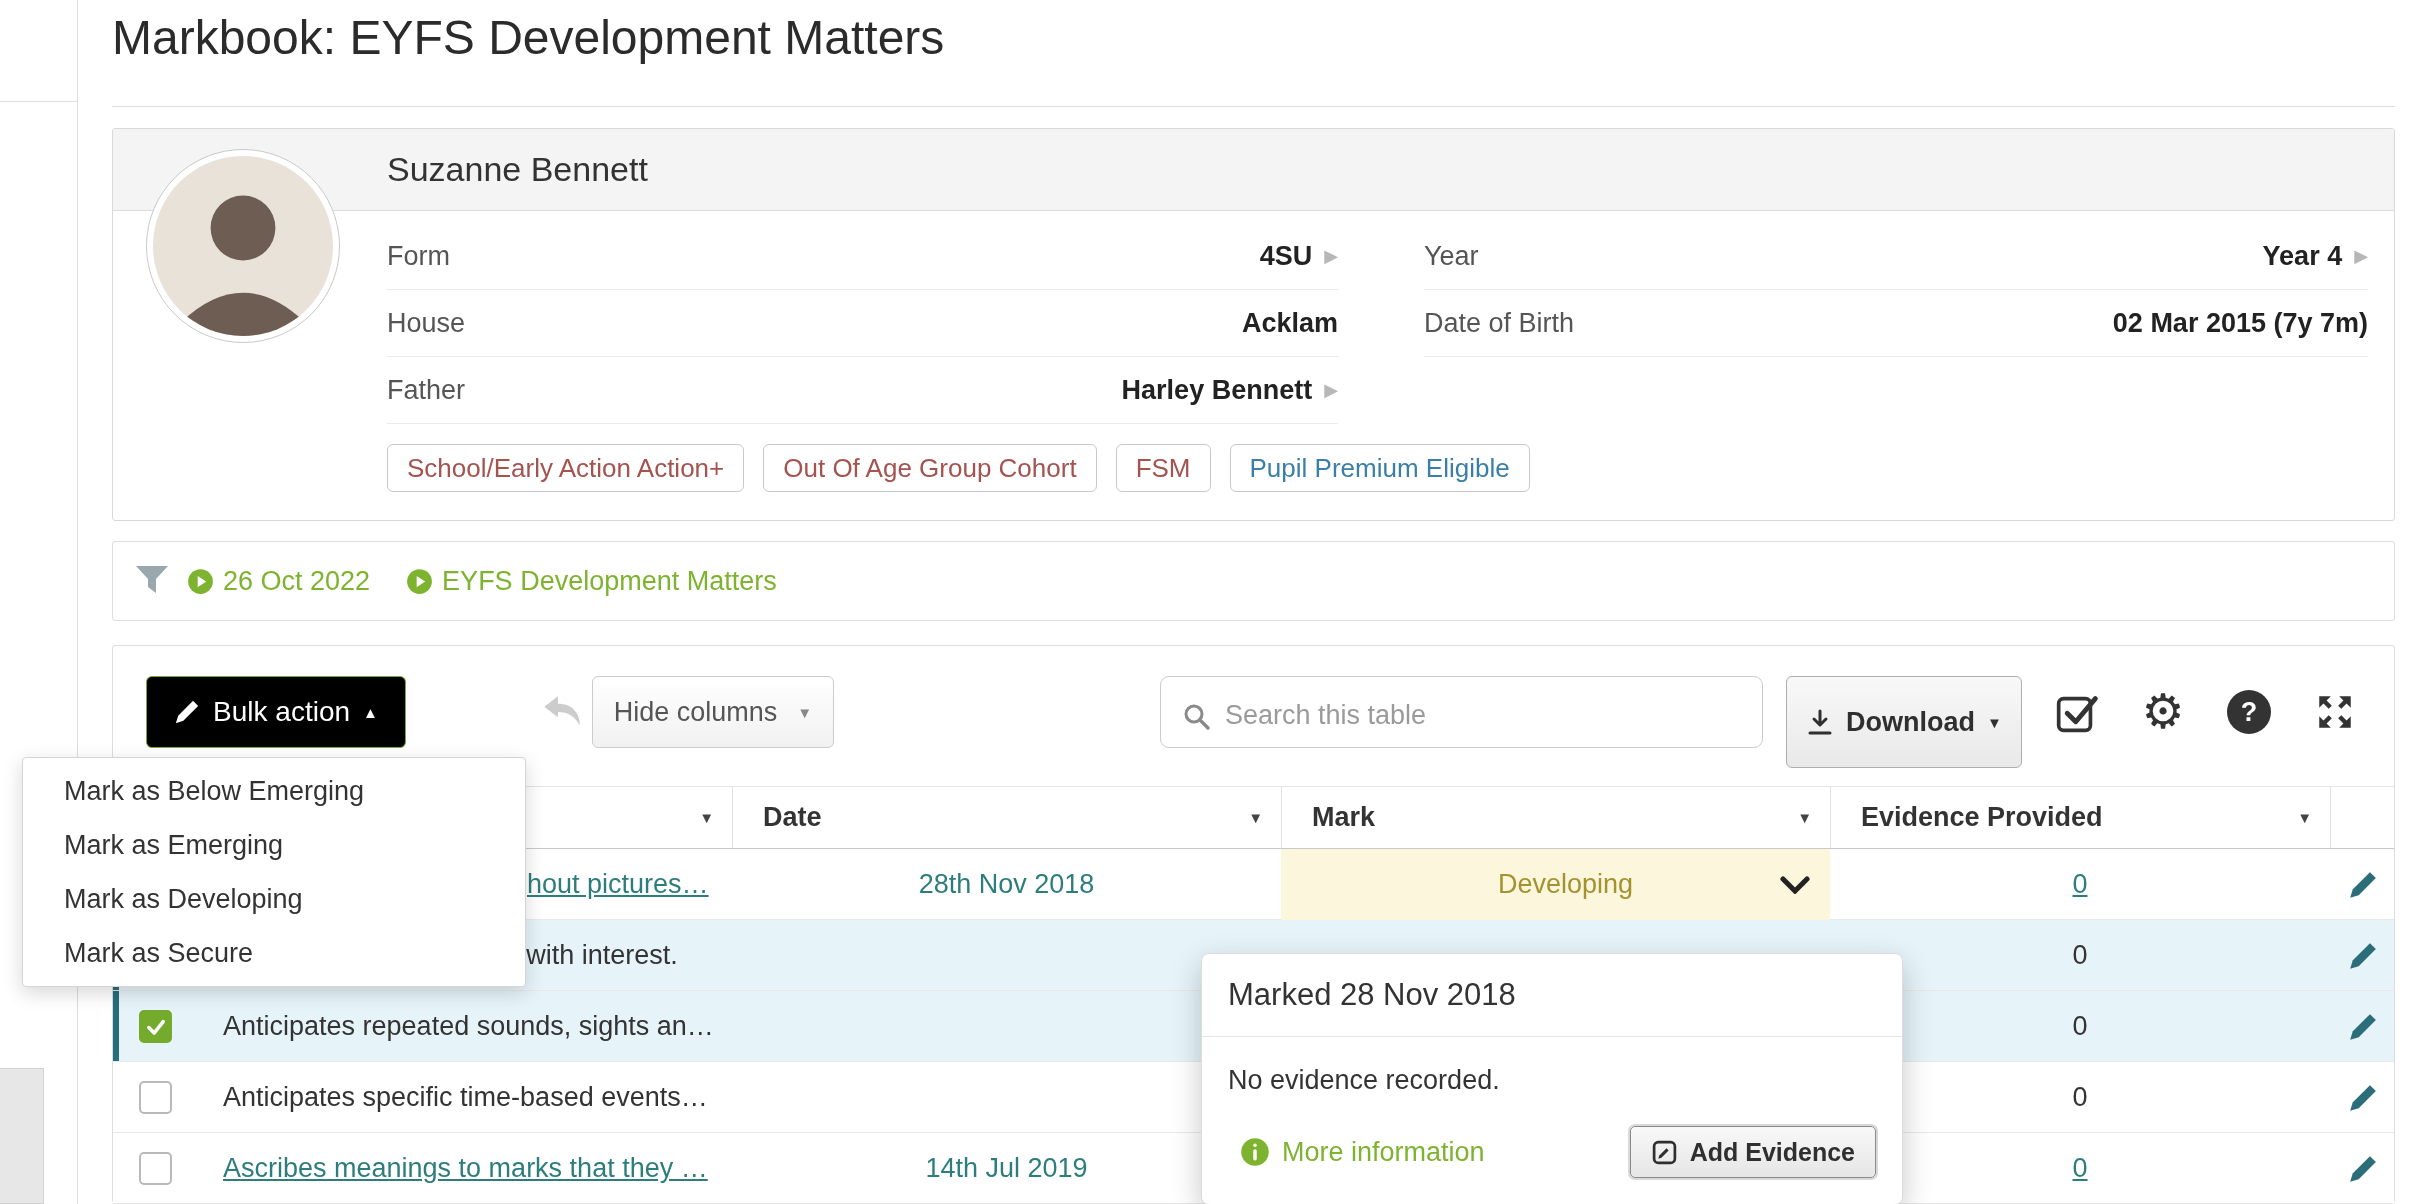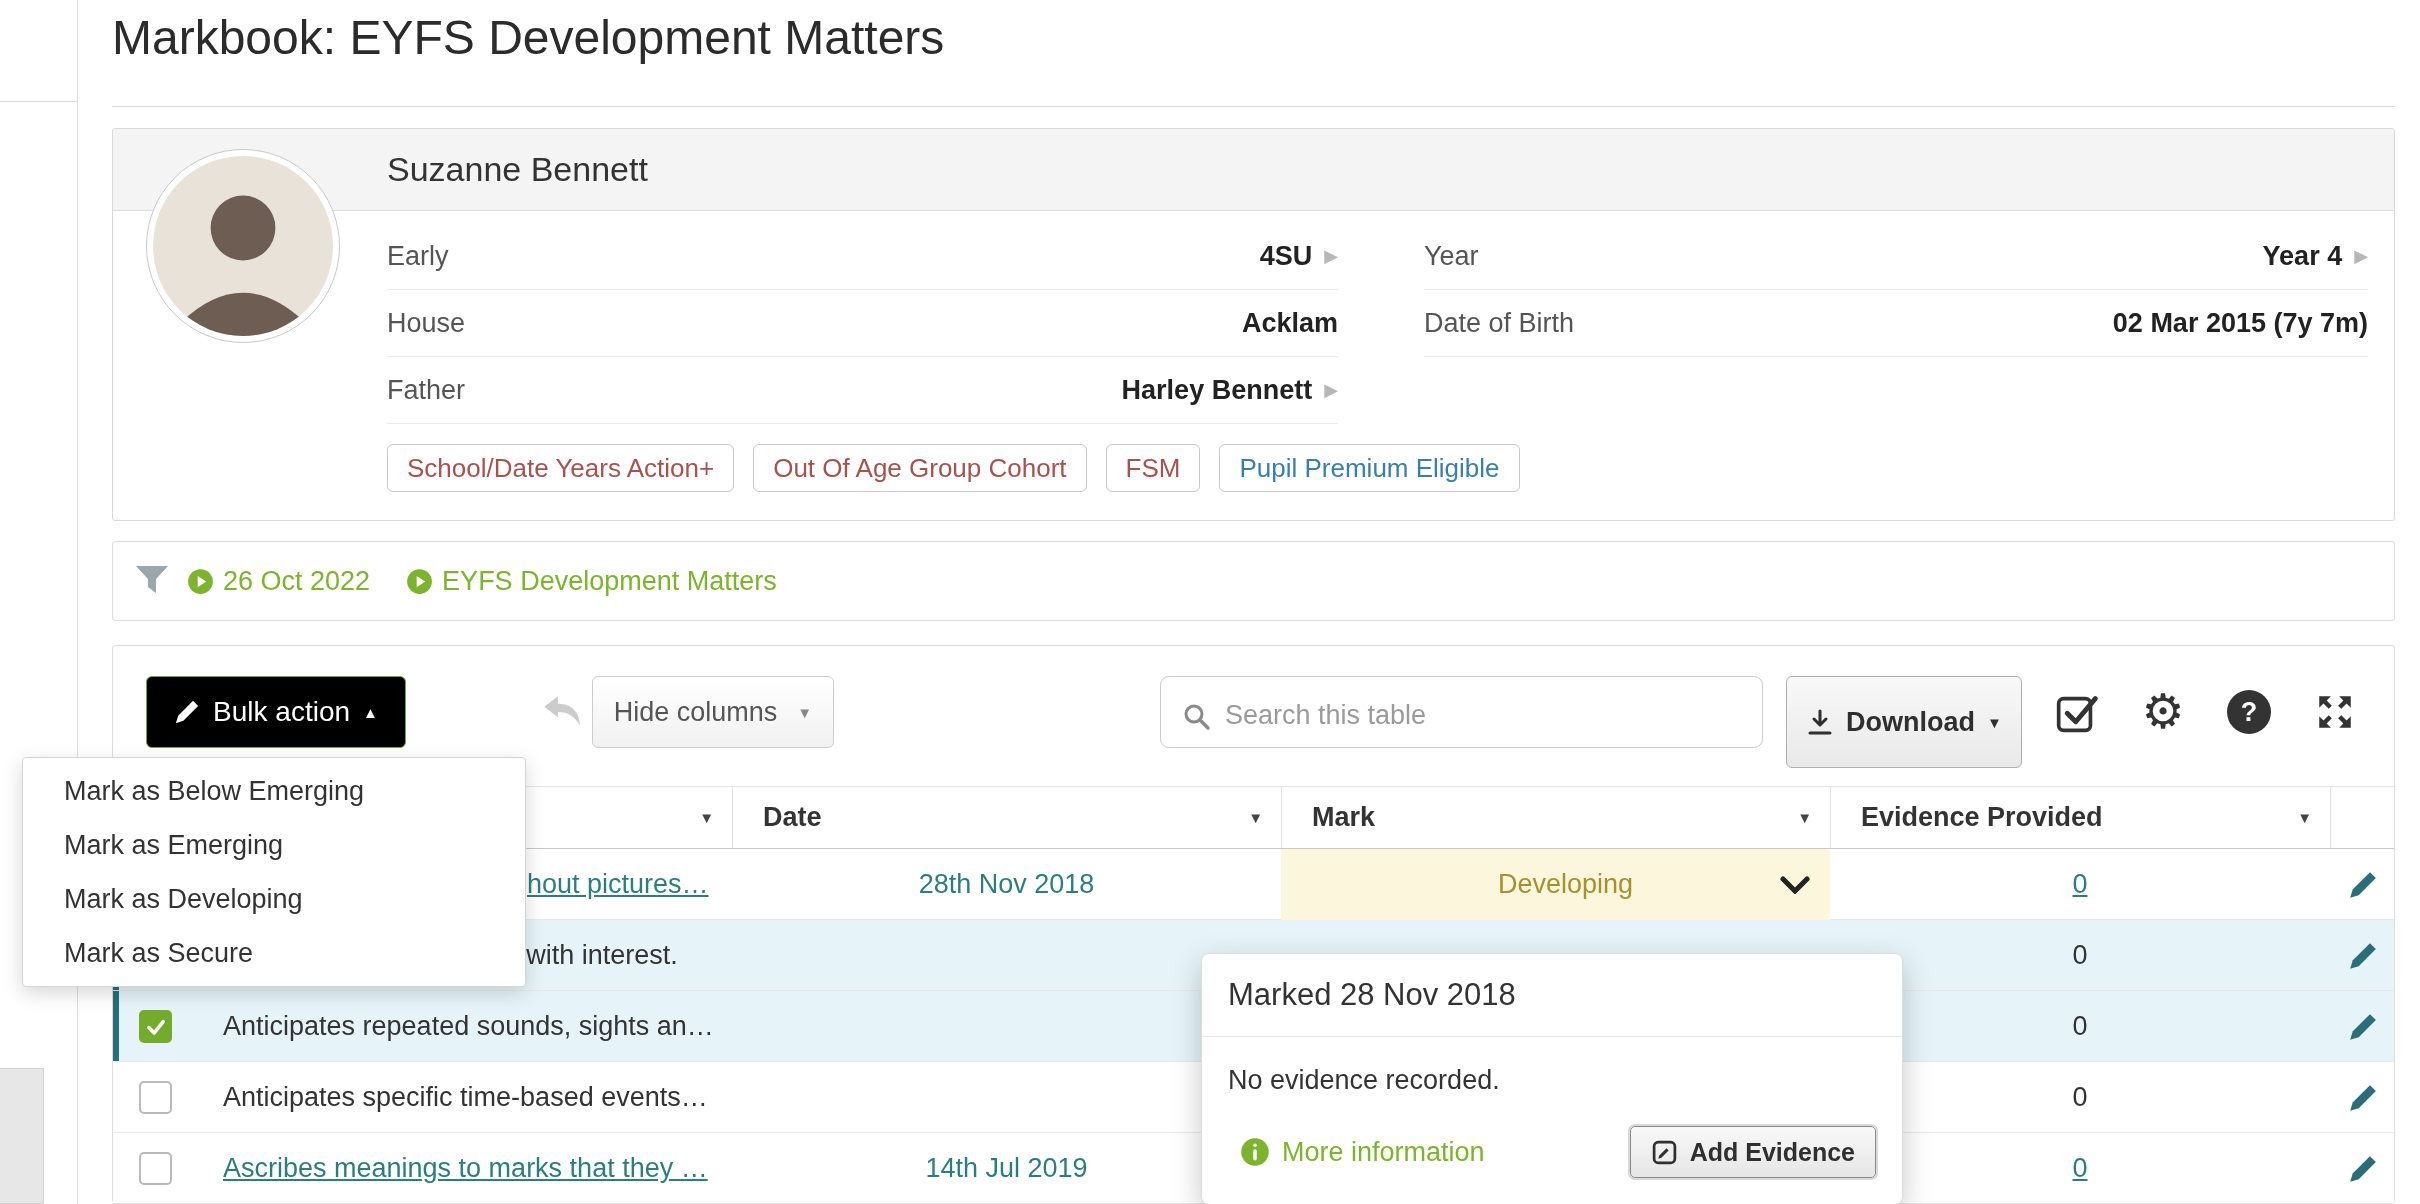--- a/index.html
+++ b/index.html
@@ -118,21 +118,21 @@
           <svg width="100%" height="100%" viewBox="0 0 100 100" preserveAspectRatio="xMidYMid slice">
             <rect width="100" height="100" fill="#e9e2d9"></rect>
             <circle cx="50" cy="40" r="18" fill="#6e5d52"></circle>
             <path d="M16 92 Q50 60 84 92 L84 100 L16 100 Z" fill="#6e5d52"></path>
           </svg>
         </span>
       </div>
 
       <div class="detail-col col-left">
         <div class="detail-row">
-          <span class="detail-label">Early</span>
+          <span class="detail-label">Form</span>
           <span class="detail-value-wrap">
             <span class="detail-value">4SU</span>
             <span class="chev">▶</span>
           </span>
         </div>
         <div class="detail-row">
           <span class="detail-label">House</span>
           <span class="detail-value-wrap">
             <span class="detail-value">Acklam</span>
           </span>
@@ -156,21 +156,21 @@
         </div>
         <div class="detail-row">
           <span class="detail-label">Date of Birth</span>
           <span class="detail-value-wrap">
             <span class="detail-value">02 Mar 2015 (7y 7m)</span>
           </span>
         </div>
       </div>
 
       <div class="tags">
-        <span class="tag tag-red">School/Date Years Action+</span>
+        <span class="tag tag-red">School/Early Action Action+</span>
         <span class="tag tag-red">Out Of Age Group Cohort</span>
         <span class="tag tag-red">FSM</span>
         <span class="tag tag-blue">Pupil Premium Eligible</span>
       </div>
     </div>
 
     <div class="filter-bar">
       <span class="funnel">
         <svg width="34" height="32" viewBox="0 0 34 32">
             <path d="M1 1 h32 L21 14 v14 l-8 -6 V14 Z" fill="#9aa7ad"></path>

